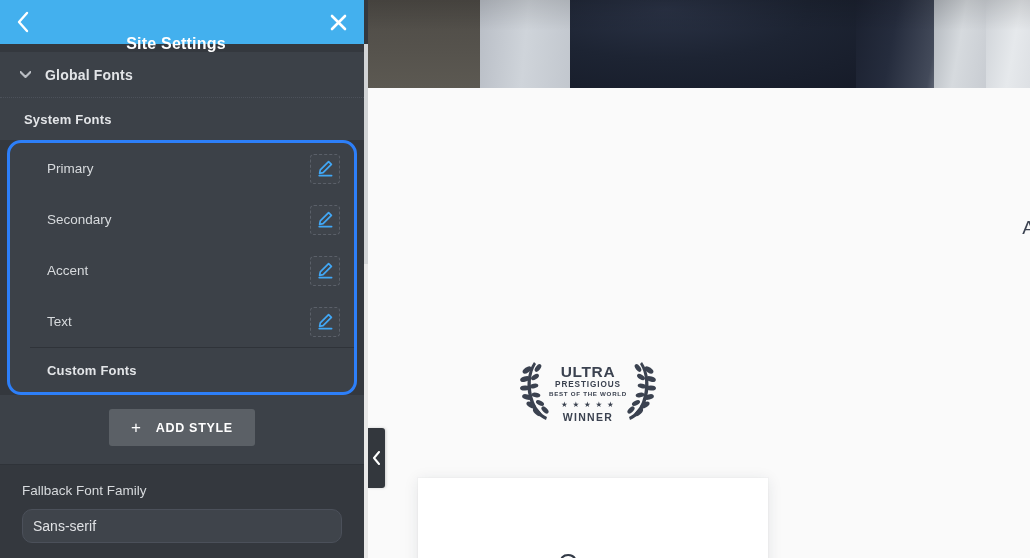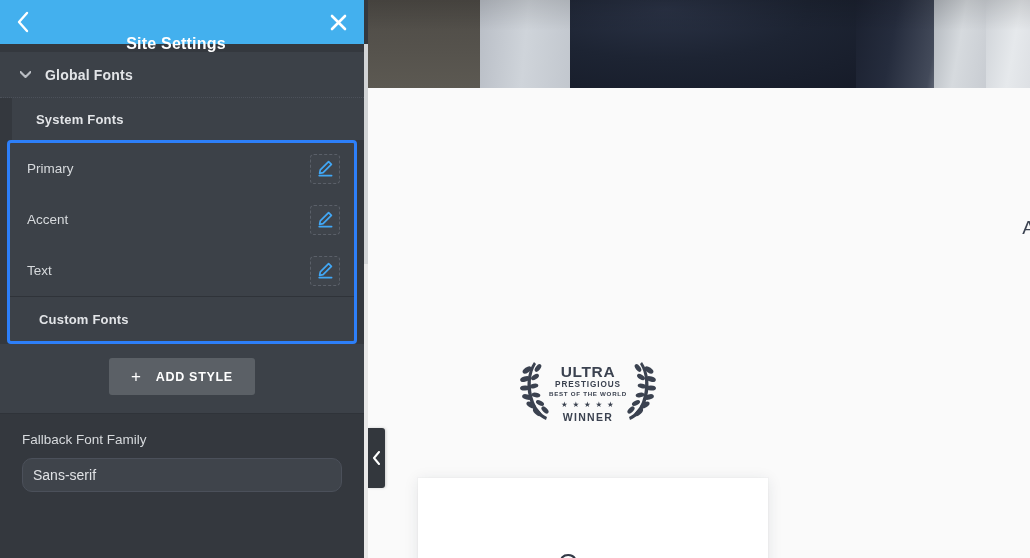--- a/index.html
+++ b/index.html
@@ -121,30 +121,30 @@
   .caret { margin-right: 14px; display:flex; align-items:center; }
   .sec-head-label { color: #e3e5e8; font-size: 14px; font-weight: 700; letter-spacing: 0.2px; }
 
   
   .sub-head {
     height: 42px; display: flex; align-items: center;
     padding: 0 24px;
     background: #3c4148;
     color: #e3e5e8; font-size: 13px; font-weight: 700;
     letter-spacing: 0.2px;
-    margin-left: 12px;
   }
 
   
   #highlight-box {
     position: relative;
     margin: 0 7px;
     border: 3px solid #2d7ff9;
-    border-radius: 4px;
+    border-radius: 14px;
     background: #3c4148;
+    padding-left: 20px;
   }
   .rows-wrap { border-bottom: 1px solid #2f3339; }
 
   .font-row {
     height: 51px;
     display: flex; align-items: center; justify-content: space-between;
     padding: 0 14px 0 17px;
     cursor: pointer;
   }
   .font-row-label { color: #d7dadd; font-size: 13.5px; font-weight: 400; }
@@ -309,20 +309,29 @@
           <div class="font-row">
             <span class="font-row-label">Primary</span>
             <span class="edit-btn">
               <svg width="17" height="17" viewBox="0 0 17 17">
                 <path d="M11.6 1.6 L14.4 4.4 L6.1 12.7 L2.6 13.4 L3.3 9.9 Z" fill="none" stroke="#41a7f5" stroke-width="1.7" stroke-linejoin="round"></path>
                 <path d="M2.2 15.6 L14.6 15.6" stroke="#41a7f5" stroke-width="1.7" stroke-linecap="round"></path>
               </svg>
             </span>
           </div>
 
+          <div class="font-row">
+            <span class="font-row-label">Secondary</span>
+            <span class="edit-btn">
+              <svg width="17" height="17" viewBox="0 0 17 17">
+                <path d="M11.6 1.6 L14.4 4.4 L6.1 12.7 L2.6 13.4 L3.3 9.9 Z" fill="none" stroke="#41a7f5" stroke-width="1.7" stroke-linejoin="round"></path>
+                <path d="M2.2 15.6 L14.6 15.6" stroke="#41a7f5" stroke-width="1.7" stroke-linecap="round"></path>
+              </svg>
+            </span>
+          </div>
 
           <div class="font-row">
             <span class="font-row-label">Accent</span>
             <span class="edit-btn">
               <svg width="17" height="17" viewBox="0 0 17 17">
                 <path d="M11.6 1.6 L14.4 4.4 L6.1 12.7 L2.6 13.4 L3.3 9.9 Z" fill="none" stroke="#41a7f5" stroke-width="1.7" stroke-linejoin="round"></path>
                 <path d="M2.2 15.6 L14.6 15.6" stroke="#41a7f5" stroke-width="1.7" stroke-linecap="round"></path>
               </svg>
             </span>
           </div>

